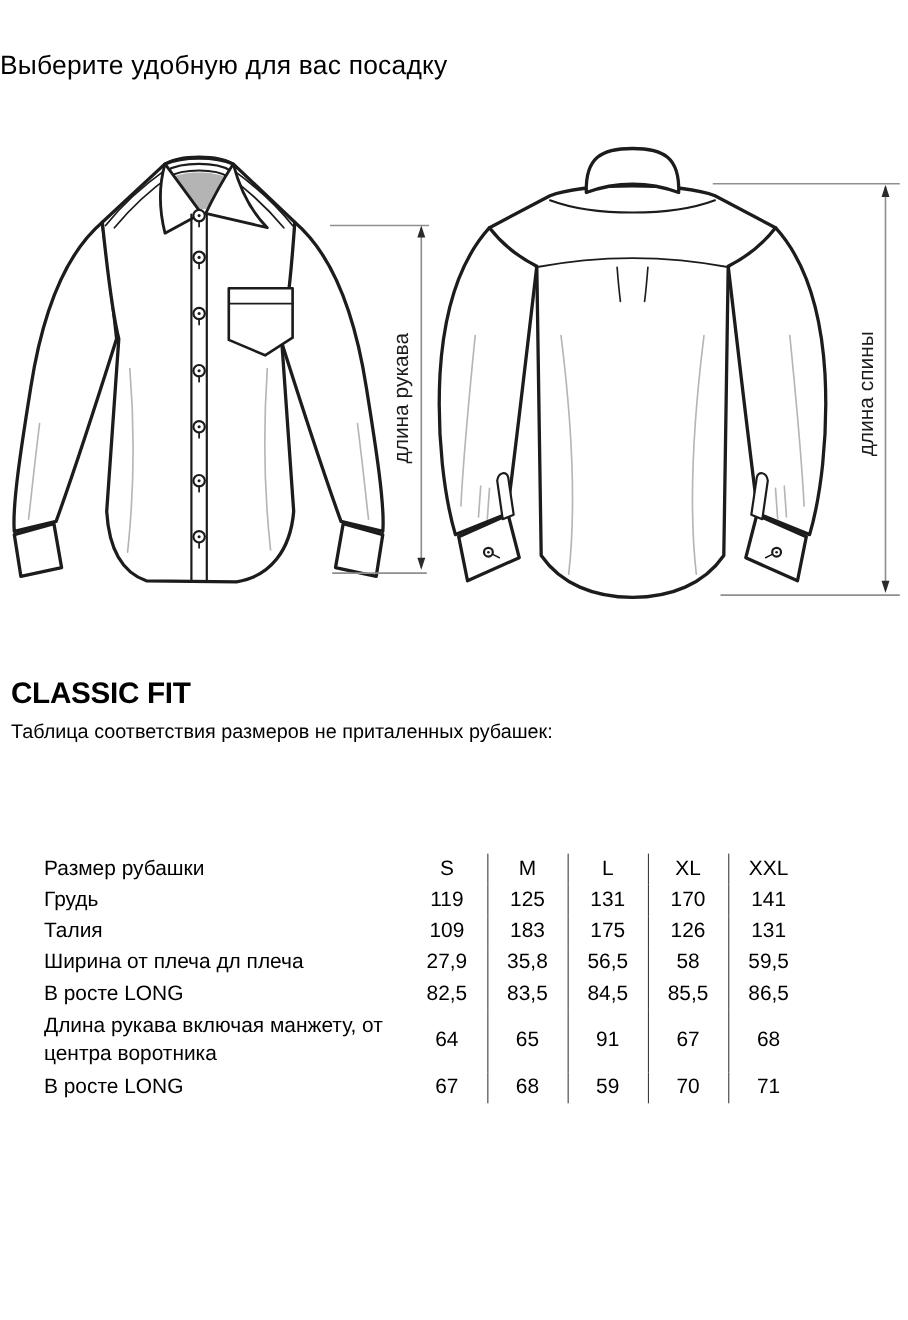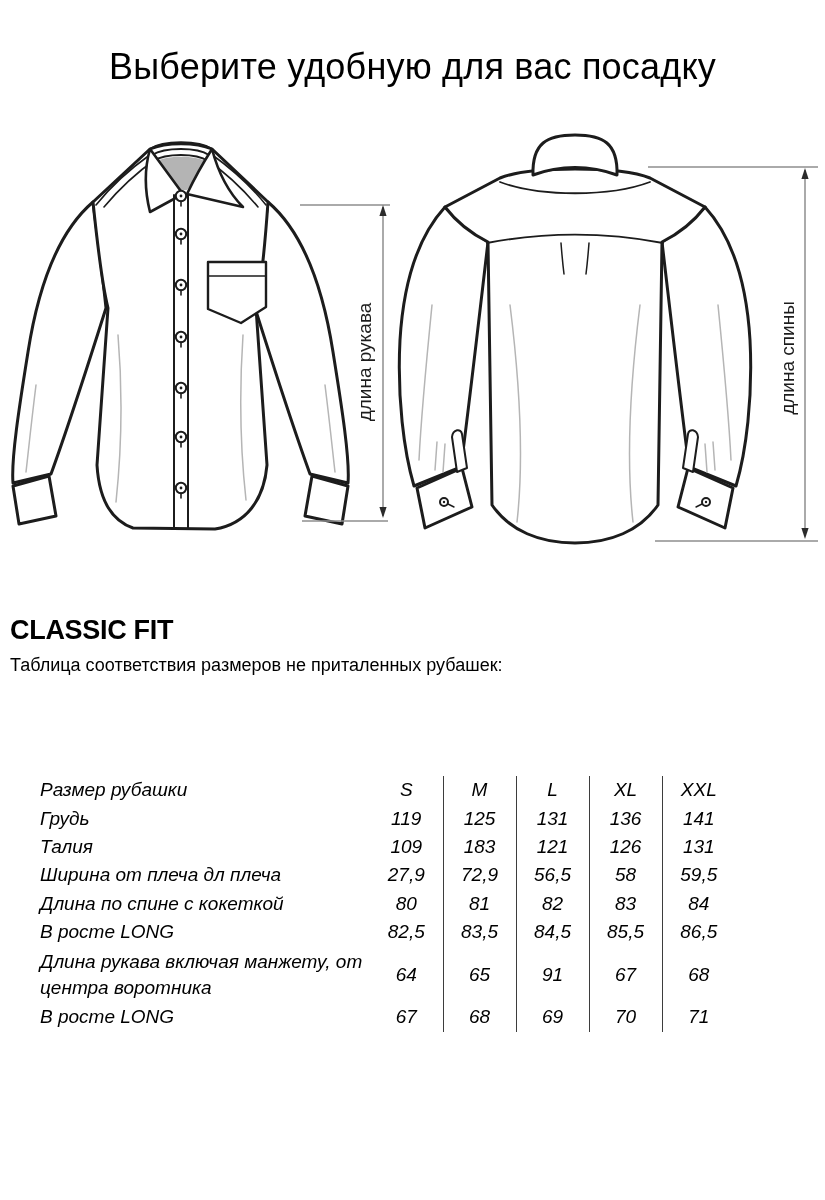--- a/index.html
+++ b/index.html
@@ -1,35 +1,35 @@
 <!DOCTYPE html>
 <html><head>
 <meta charset="utf-8">
 <style>
   html,body{margin:0;padding:0;}
   body{
     width:825px;height:1200px;position:relative;background:#ffffff;
     font-family:"Liberation Sans",sans-serif;color:#000;overflow:hidden;
   }
   .title{
-    position:absolute;top:46px;left:0;width:825px;text-align:center;
-    font-size:36px;font-weight:400;letter-spacing:.2px;
+    position:absolute;top:46px;left:0;width:825px;text-align:left;
+    font-size:24px;font-weight:400;letter-spacing:.2px;
   }
   .figure{position:absolute;top:130px;left:0;width:825px;height:450px;}
   .heading{
     position:absolute;left:10px;top:615px;font-size:27px;font-weight:bold;
     letter-spacing:-.3px;
   }
   .subtitle{position:absolute;left:10px;top:655px;font-size:18px;}
   table.size-table{
     position:absolute;left:40px;top:776px;border-collapse:collapse;
     table-layout:fixed;font-size:19px;color:#000;
   }
   table.size-table td{
-    padding:0;height:28.4px;vertical-align:middle;line-height:26px;font-style:italic;
+    padding:0;height:28.4px;vertical-align:middle;line-height:26px;
   }
   td.lbl{text-align:left;}
   td.val{text-align:center;}
   td.d{border-right:1px solid #3d3d3d;}
   tr.tall td{height:56.8px;}
 </style>
 </head>
 <body>
 
 <div class="title">Выберите удобную для вас посадку</div>
@@ -152,46 +152,38 @@
       <td class="val d">M</td>
       <td class="val d">L</td>
       <td class="val d">XL</td>
       <td class="val">XXL</td>
     </tr>
     <tr>
       <td class="lbl">Грудь</td>
       <td class="val d">119</td>
       <td class="val d">125</td>
       <td class="val d">131</td>
-      <td class="val d">136</td>
+      <td class="val d">170</td>
       <td class="val">141</td>
     </tr>
     <tr>
       <td class="lbl">Талия</td>
       <td class="val d">109</td>
       <td class="val d">183</td>
-      <td class="val d">121</td>
+      <td class="val d">175</td>
       <td class="val d">126</td>
       <td class="val">131</td>
     </tr>
     <tr>
       <td class="lbl">Ширина от плеча дл плеча</td>
       <td class="val d">27,9</td>
-      <td class="val d">72,9</td>
+      <td class="val d">35,8</td>
       <td class="val d">56,5</td>
       <td class="val d">58</td>
       <td class="val">59,5</td>
-    </tr>
-    <tr>
-      <td class="lbl">Длина по спине с кокеткой</td>
-      <td class="val d">80</td>
-      <td class="val d">81</td>
-      <td class="val d">82</td>
-      <td class="val d">83</td>
-      <td class="val">84</td>
     </tr>
     <tr>
       <td class="lbl">В росте LONG</td>
       <td class="val d">82,5</td>
       <td class="val d">83,5</td>
       <td class="val d">84,5</td>
       <td class="val d">85,5</td>
       <td class="val">86,5</td>
     </tr>
     <tr class="tall">
@@ -199,18 +191,18 @@
       <td class="val d">64</td>
       <td class="val d">65</td>
       <td class="val d">91</td>
       <td class="val d">67</td>
       <td class="val">68</td>
     </tr>
     <tr>
       <td class="lbl">В росте LONG</td>
       <td class="val d">67</td>
       <td class="val d">68</td>
-      <td class="val d">69</td>
+      <td class="val d">59</td>
       <td class="val d">70</td>
       <td class="val">71</td>
     </tr>
   </tbody>
 </table>
 
 </body></html>

